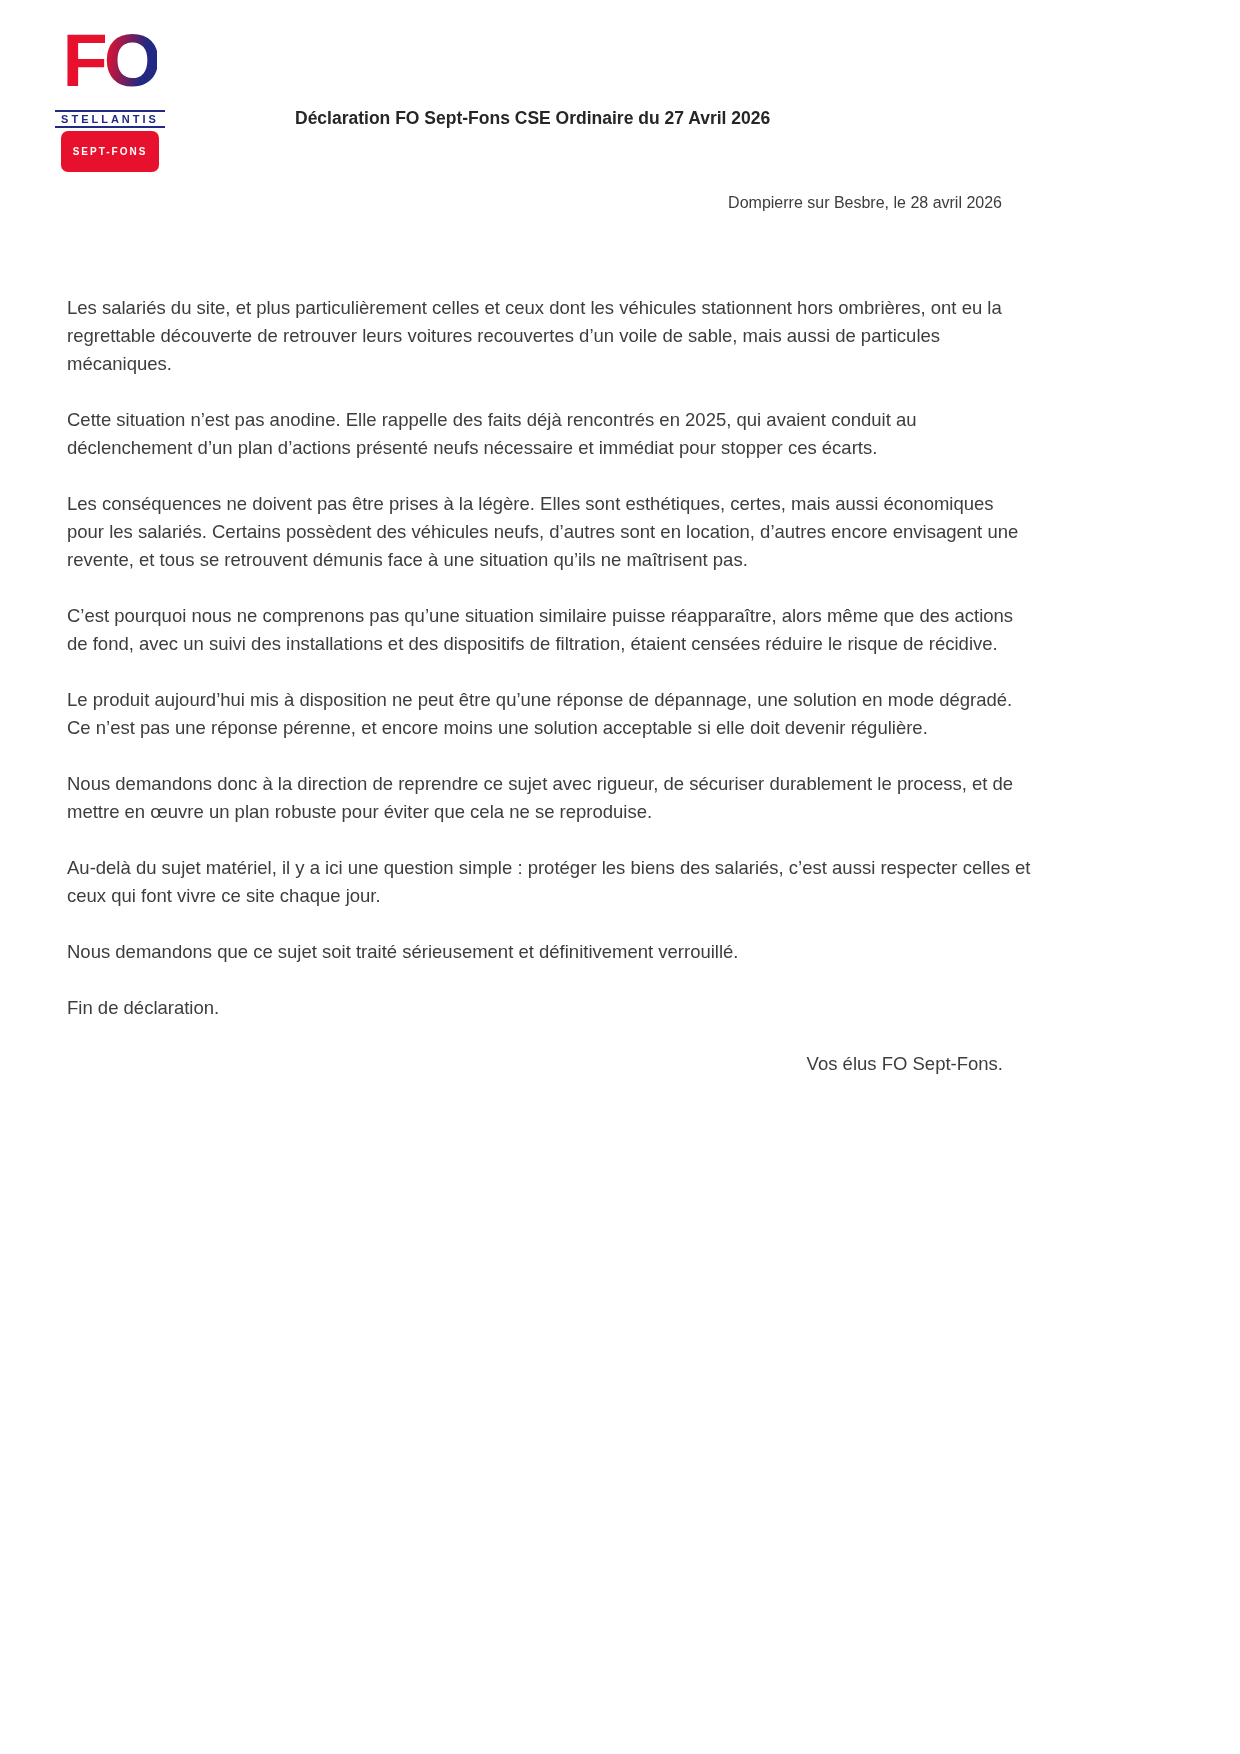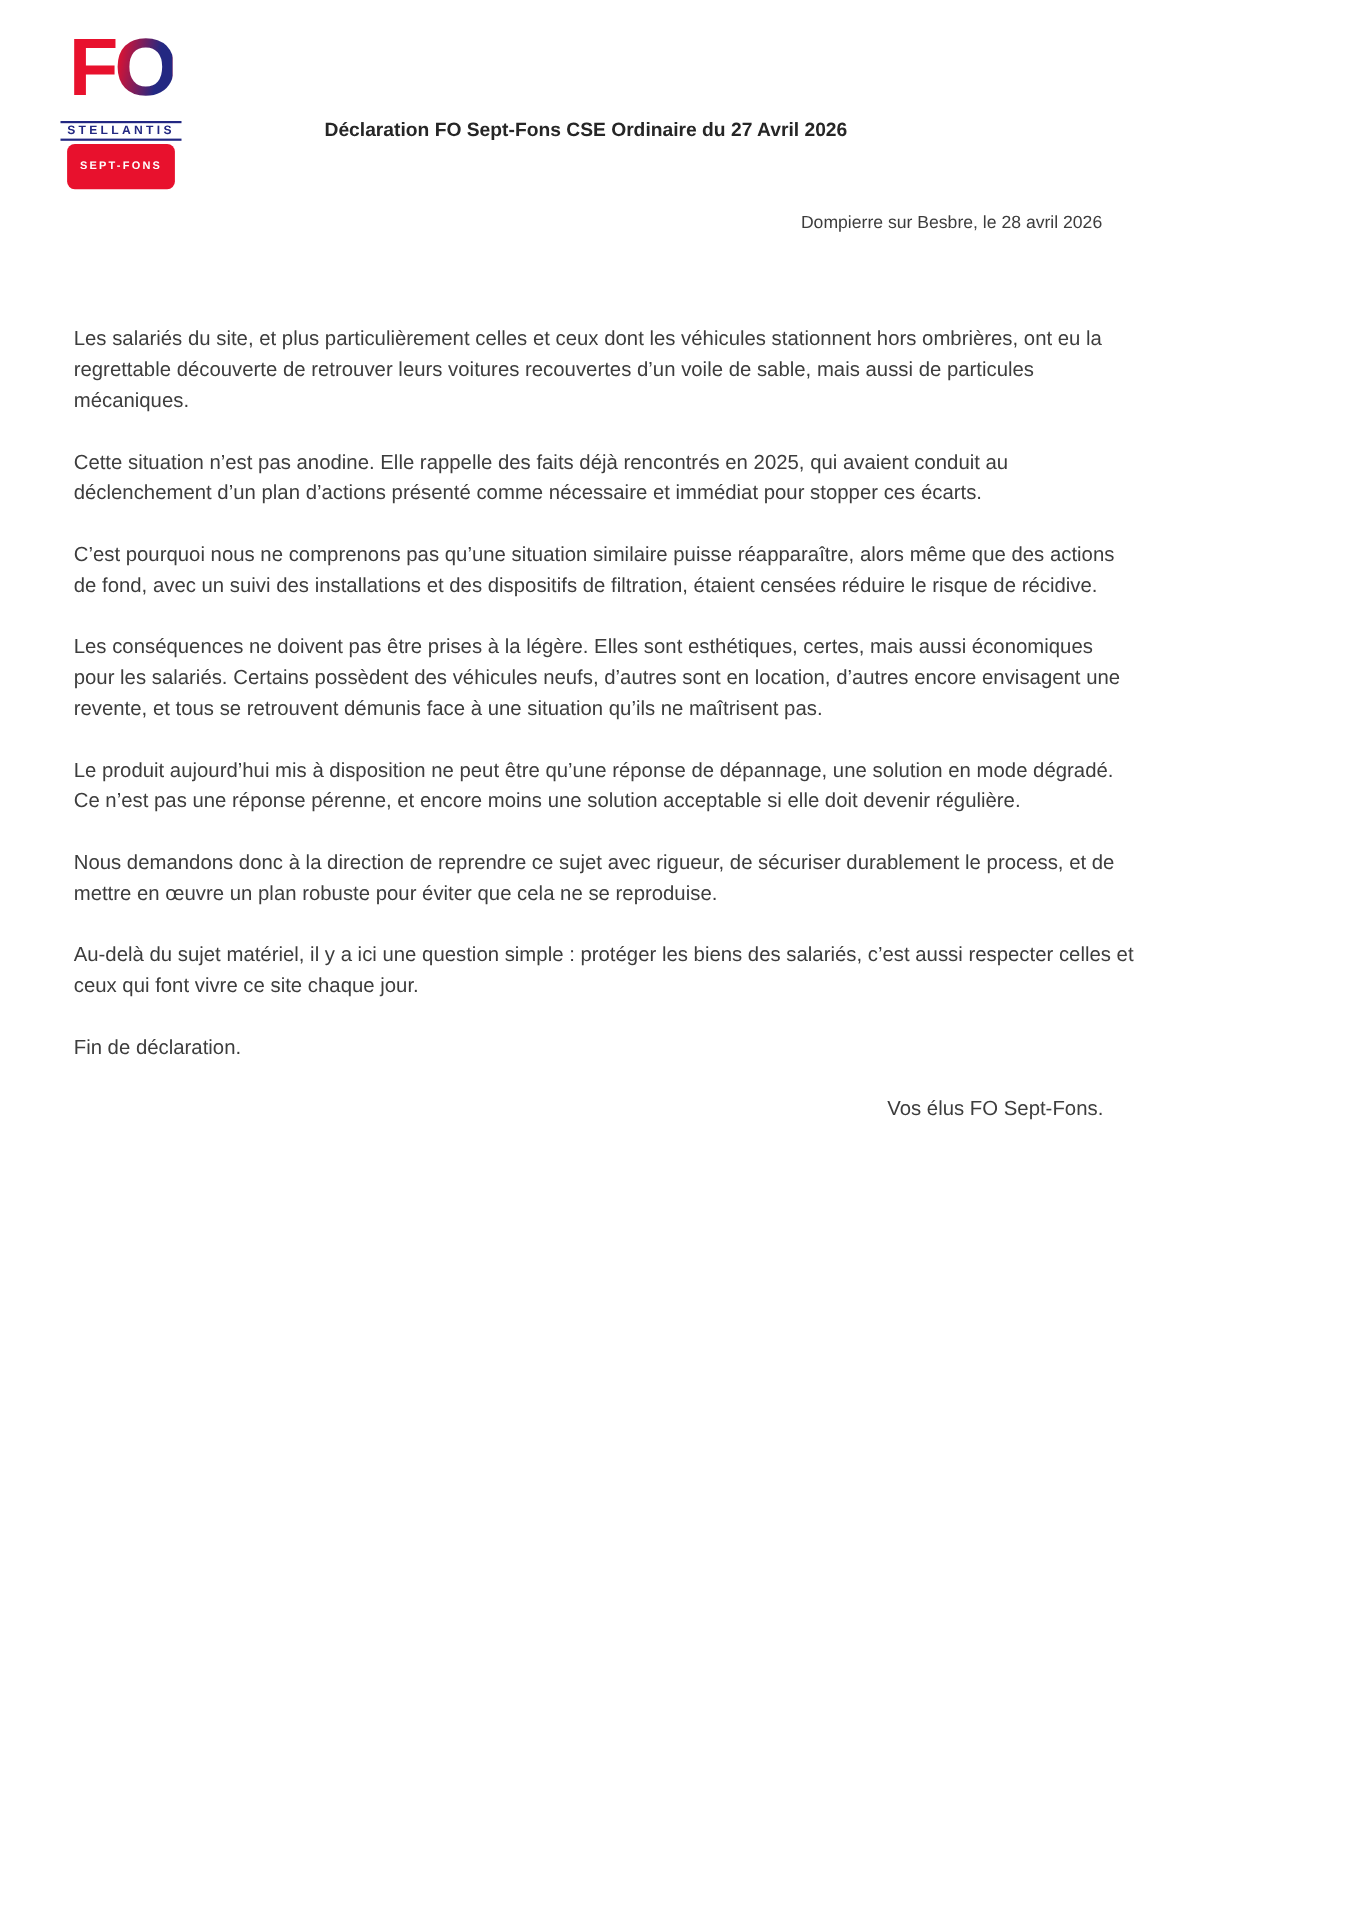--- a/index.html
+++ b/index.html
@@ -109,23 +109,24 @@
     <div class="logo-stellantis">STELLANTIS</div>
     <div class="logo-site">SEPT-FONS</div>
   </div>
 
   <div class="doc-title">Déclaration FO Sept-Fons CSE Ordinaire du 27 Avril 2026</div>
 
   <div class="dateline">Dompierre sur Besbre, le 28 avril 2026</div>
 
   <div class="doc-body">
     <p>Les salariés du site, et plus particulièrement celles et ceux dont les véhicules stationnent hors ombrières, ont eu la regrettable découverte de retrouver leurs voitures recouvertes d’un voile de sable, mais aussi de particules mécaniques.</p>
-    <p>Cette situation n’est pas anodine. Elle rappelle des faits déjà rencontrés en 2025, qui avaient conduit au déclenchement d’un plan d’actions présenté comme nécessaire et immédiat pour stopper ces écarts.</p>
+    <p>Cette situation n’est pas anodine. Elle rappelle des faits déjà rencontrés en 2025, qui avaient conduit au déclenchement d’un plan d’actions présenté neufs nécessaire et immédiat pour stopper ces écarts.</p>
+    <p>Les conséquences ne doivent pas être prises à la légère. Elles sont esthétiques, certes, mais aussi économiques pour les salariés. Certains possèdent des véhicules neufs, d’autres sont en location, d’autres encore envisagent une revente, et tous se retrouvent démunis face à une situation qu’ils ne maîtrisent pas.</p>
     <p>C’est pourquoi nous ne comprenons pas qu’une situation similaire puisse réapparaître, alors même que des actions de fond, avec un suivi des installations et des dispositifs de filtration, étaient censées réduire le risque de récidive.</p>
-    <p>Les conséquences ne doivent pas être prises à la légère. Elles sont esthétiques, certes, mais aussi économiques pour les salariés. Certains possèdent des véhicules neufs, d’autres sont en location, d’autres encore envisagent une revente, et tous se retrouvent démunis face à une situation qu’ils ne maîtrisent pas.</p>
     <p>Le produit aujourd’hui mis à disposition ne peut être qu’une réponse de dépannage, une solution en mode dégradé. Ce n’est pas une réponse pérenne, et encore moins une solution acceptable si elle doit devenir régulière.</p>
     <p>Nous demandons donc à la direction de reprendre ce sujet avec rigueur, de sécuriser durablement le process, et de mettre en œuvre un plan robuste pour éviter que cela ne se reproduise.</p>
     <p>Au-delà du sujet matériel, il y a ici une question simple : protéger les biens des salariés, c’est aussi respecter celles et ceux qui font vivre ce site chaque jour.</p>
+    <p>Nous demandons que ce sujet soit traité sérieusement et définitivement verrouillé.</p>
     <p class="closing">Fin de déclaration.</p>
     <p class="signature">Vos élus FO Sept-Fons.</p>
   </div>
 
 </div>
 
 </body></html>

